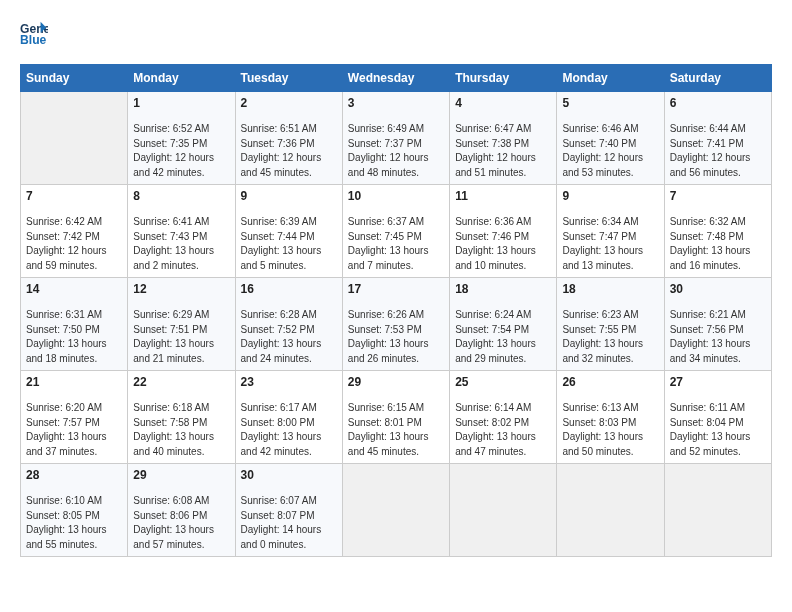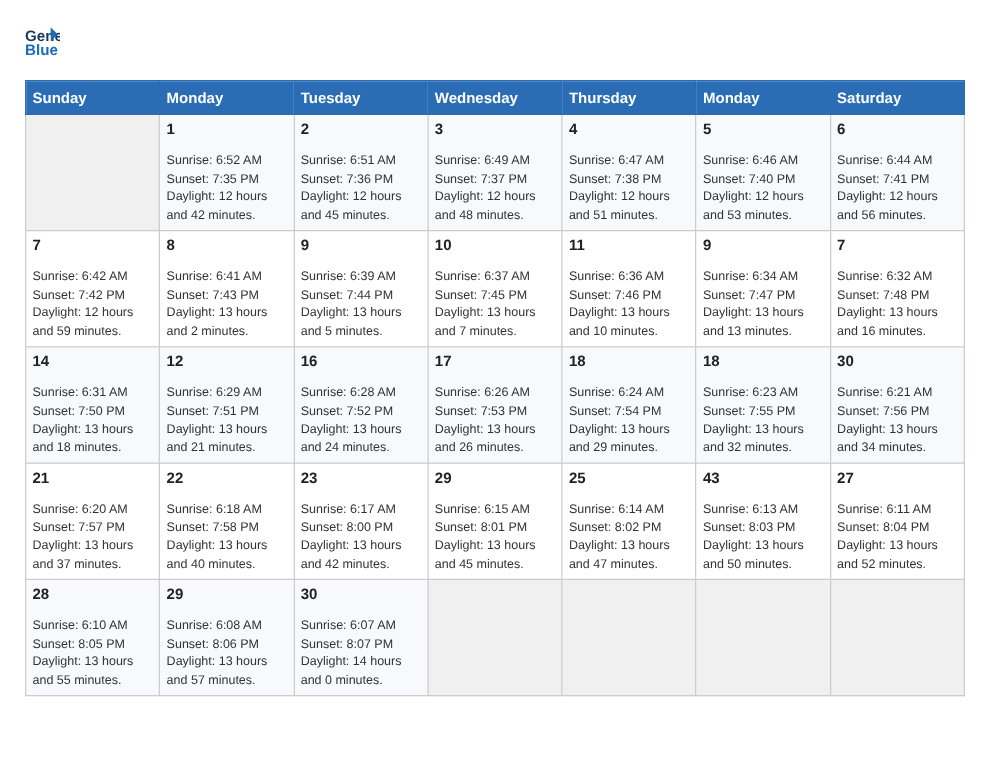--- a/index.html
+++ b/index.html
@@ -212,21 +212,21 @@
         </td>
         <td>
           <div class="day-number">29</div>
           <div class="day-info">Sunrise: 6:15 AM<br>Sunset: 8:01 PM<br>Daylight: 13 hours and 45 minutes.</div>
         </td>
         <td>
           <div class="day-number">25</div>
           <div class="day-info">Sunrise: 6:14 AM<br>Sunset: 8:02 PM<br>Daylight: 13 hours and 47 minutes.</div>
         </td>
         <td>
-          <div class="day-number">43</div>
+          <div class="day-number">26</div>
           <div class="day-info">Sunrise: 6:13 AM<br>Sunset: 8:03 PM<br>Daylight: 13 hours and 50 minutes.</div>
         </td>
         <td>
           <div class="day-number">27</div>
           <div class="day-info">Sunrise: 6:11 AM<br>Sunset: 8:04 PM<br>Daylight: 13 hours and 52 minutes.</div>
         </td>
       </tr>
       <tr>
         <td>
           <div class="day-number">28</div>

